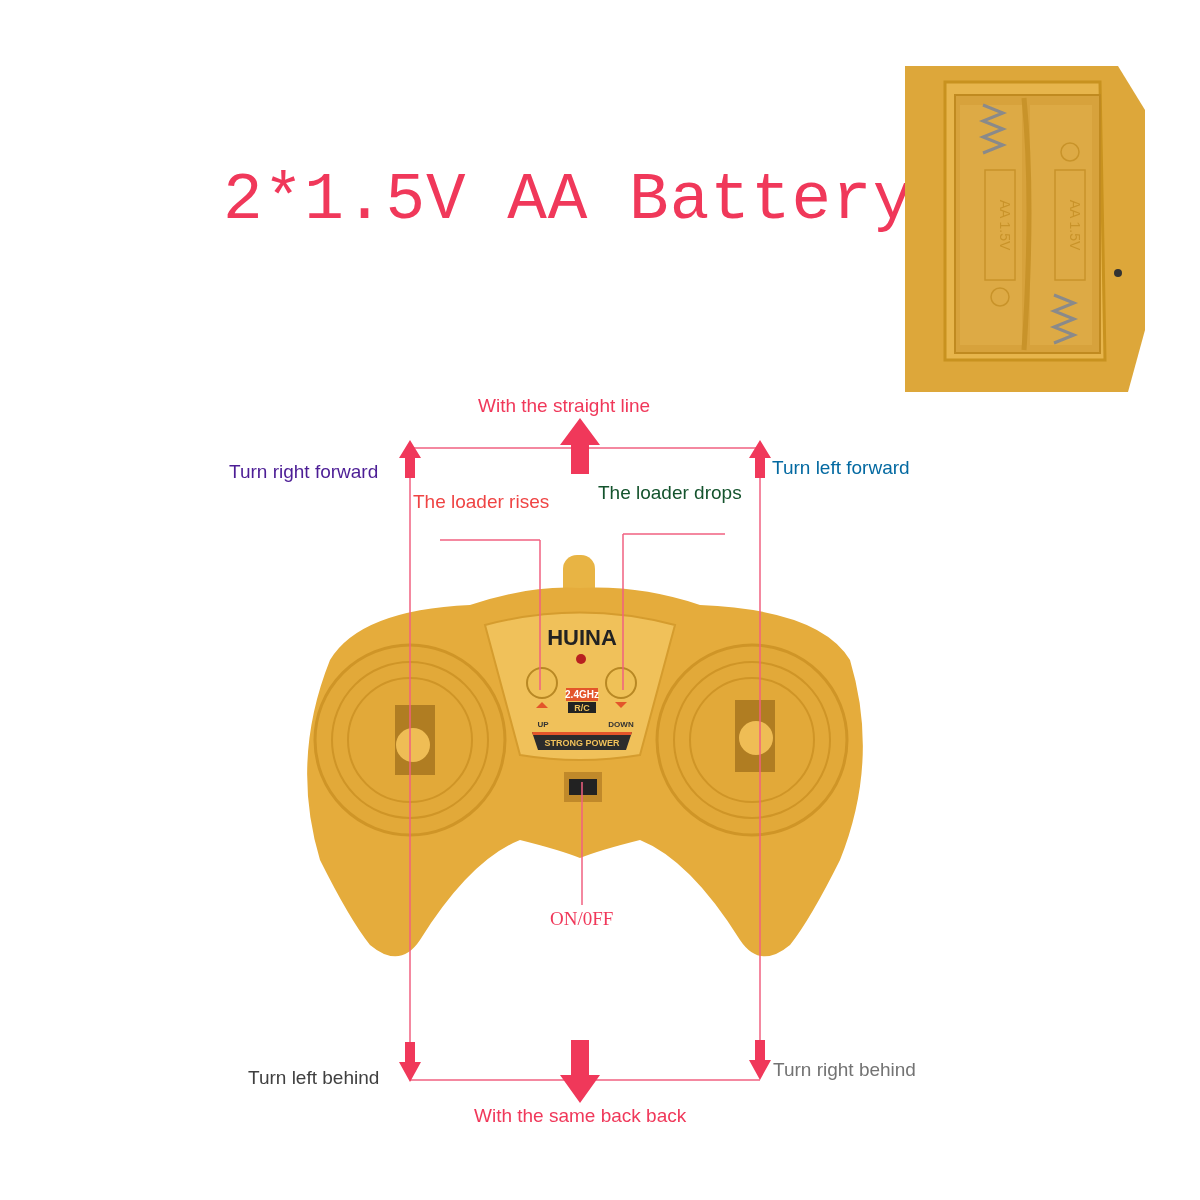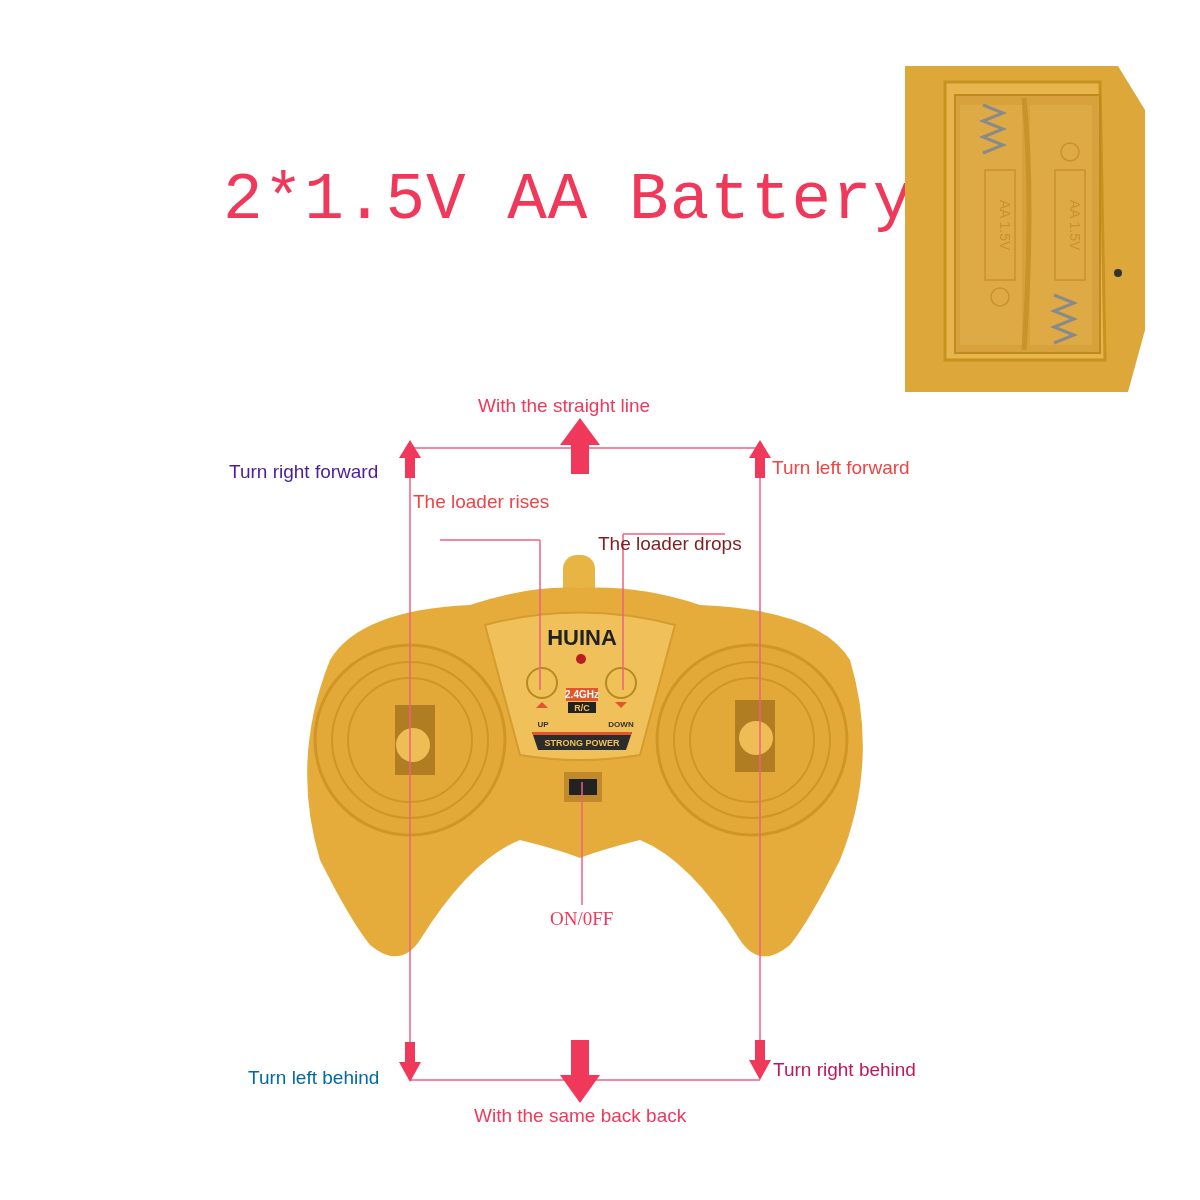--- a/index.html
+++ b/index.html
@@ -90,19 +90,19 @@
     <path d="M560 445 L580 418 L600 445 L589 445 L589 474 L571 474 L571 445 Z"></path>
     <path d="M749 458 L760 440 L771 458 L765 458 L765 478 L755 478 L755 458 Z"></path>
     <path d="M405 1042 L415 1042 L415 1062 L421 1062 L410 1082 L399 1062 L405 1062 Z"></path>
     <path d="M571 1040 L589 1040 L589 1075 L600 1075 L580 1103 L560 1075 L571 1075 Z"></path>
     <path d="M755 1040 L765 1040 L765 1060 L771 1060 L760 1080 L749 1060 L755 1060 Z"></path>
   </g>
 </svg>
 
 <div class="abs lbl" style="left:478px;top:396px;color:#f0385a">With the straight line</div>
 <div class="abs lbl" style="left:229px;top:462px;color:#4c1d95">Turn right forward</div>
-<div class="abs lbl" style="left:772px;top:458px;color:#ef4444">Turn left forward</div>
+<div class="abs lbl" style="left:772px;top:458px;color:#0369a1">Turn left forward</div>
 <div class="abs lbl" style="left:413px;top:492px;color:#ef4444">The loader rises</div>
-<div class="abs lbl" style="left:598px;top:534px;color:#7f1d1d">The loader drops</div>
+<div class="abs lbl" style="left:598px;top:483px;color:#14532d">The loader drops</div>
 <div class="abs ser" style="left:550px;top:908px;color:#f0385a">ON/0FF</div>
-<div class="abs lbl" style="left:248px;top:1068px;color:#0369a1">Turn left behind</div>
-<div class="abs lbl" style="left:773px;top:1060px;color:#be185d">Turn right behind</div>
+<div class="abs lbl" style="left:248px;top:1068px;color:#404040">Turn left behind</div>
+<div class="abs lbl" style="left:773px;top:1060px;color:#737373">Turn right behind</div>
 <div class="abs lbl" style="left:474px;top:1106px;color:#f0385a">With the same back back</div>
 
 </body></html>

